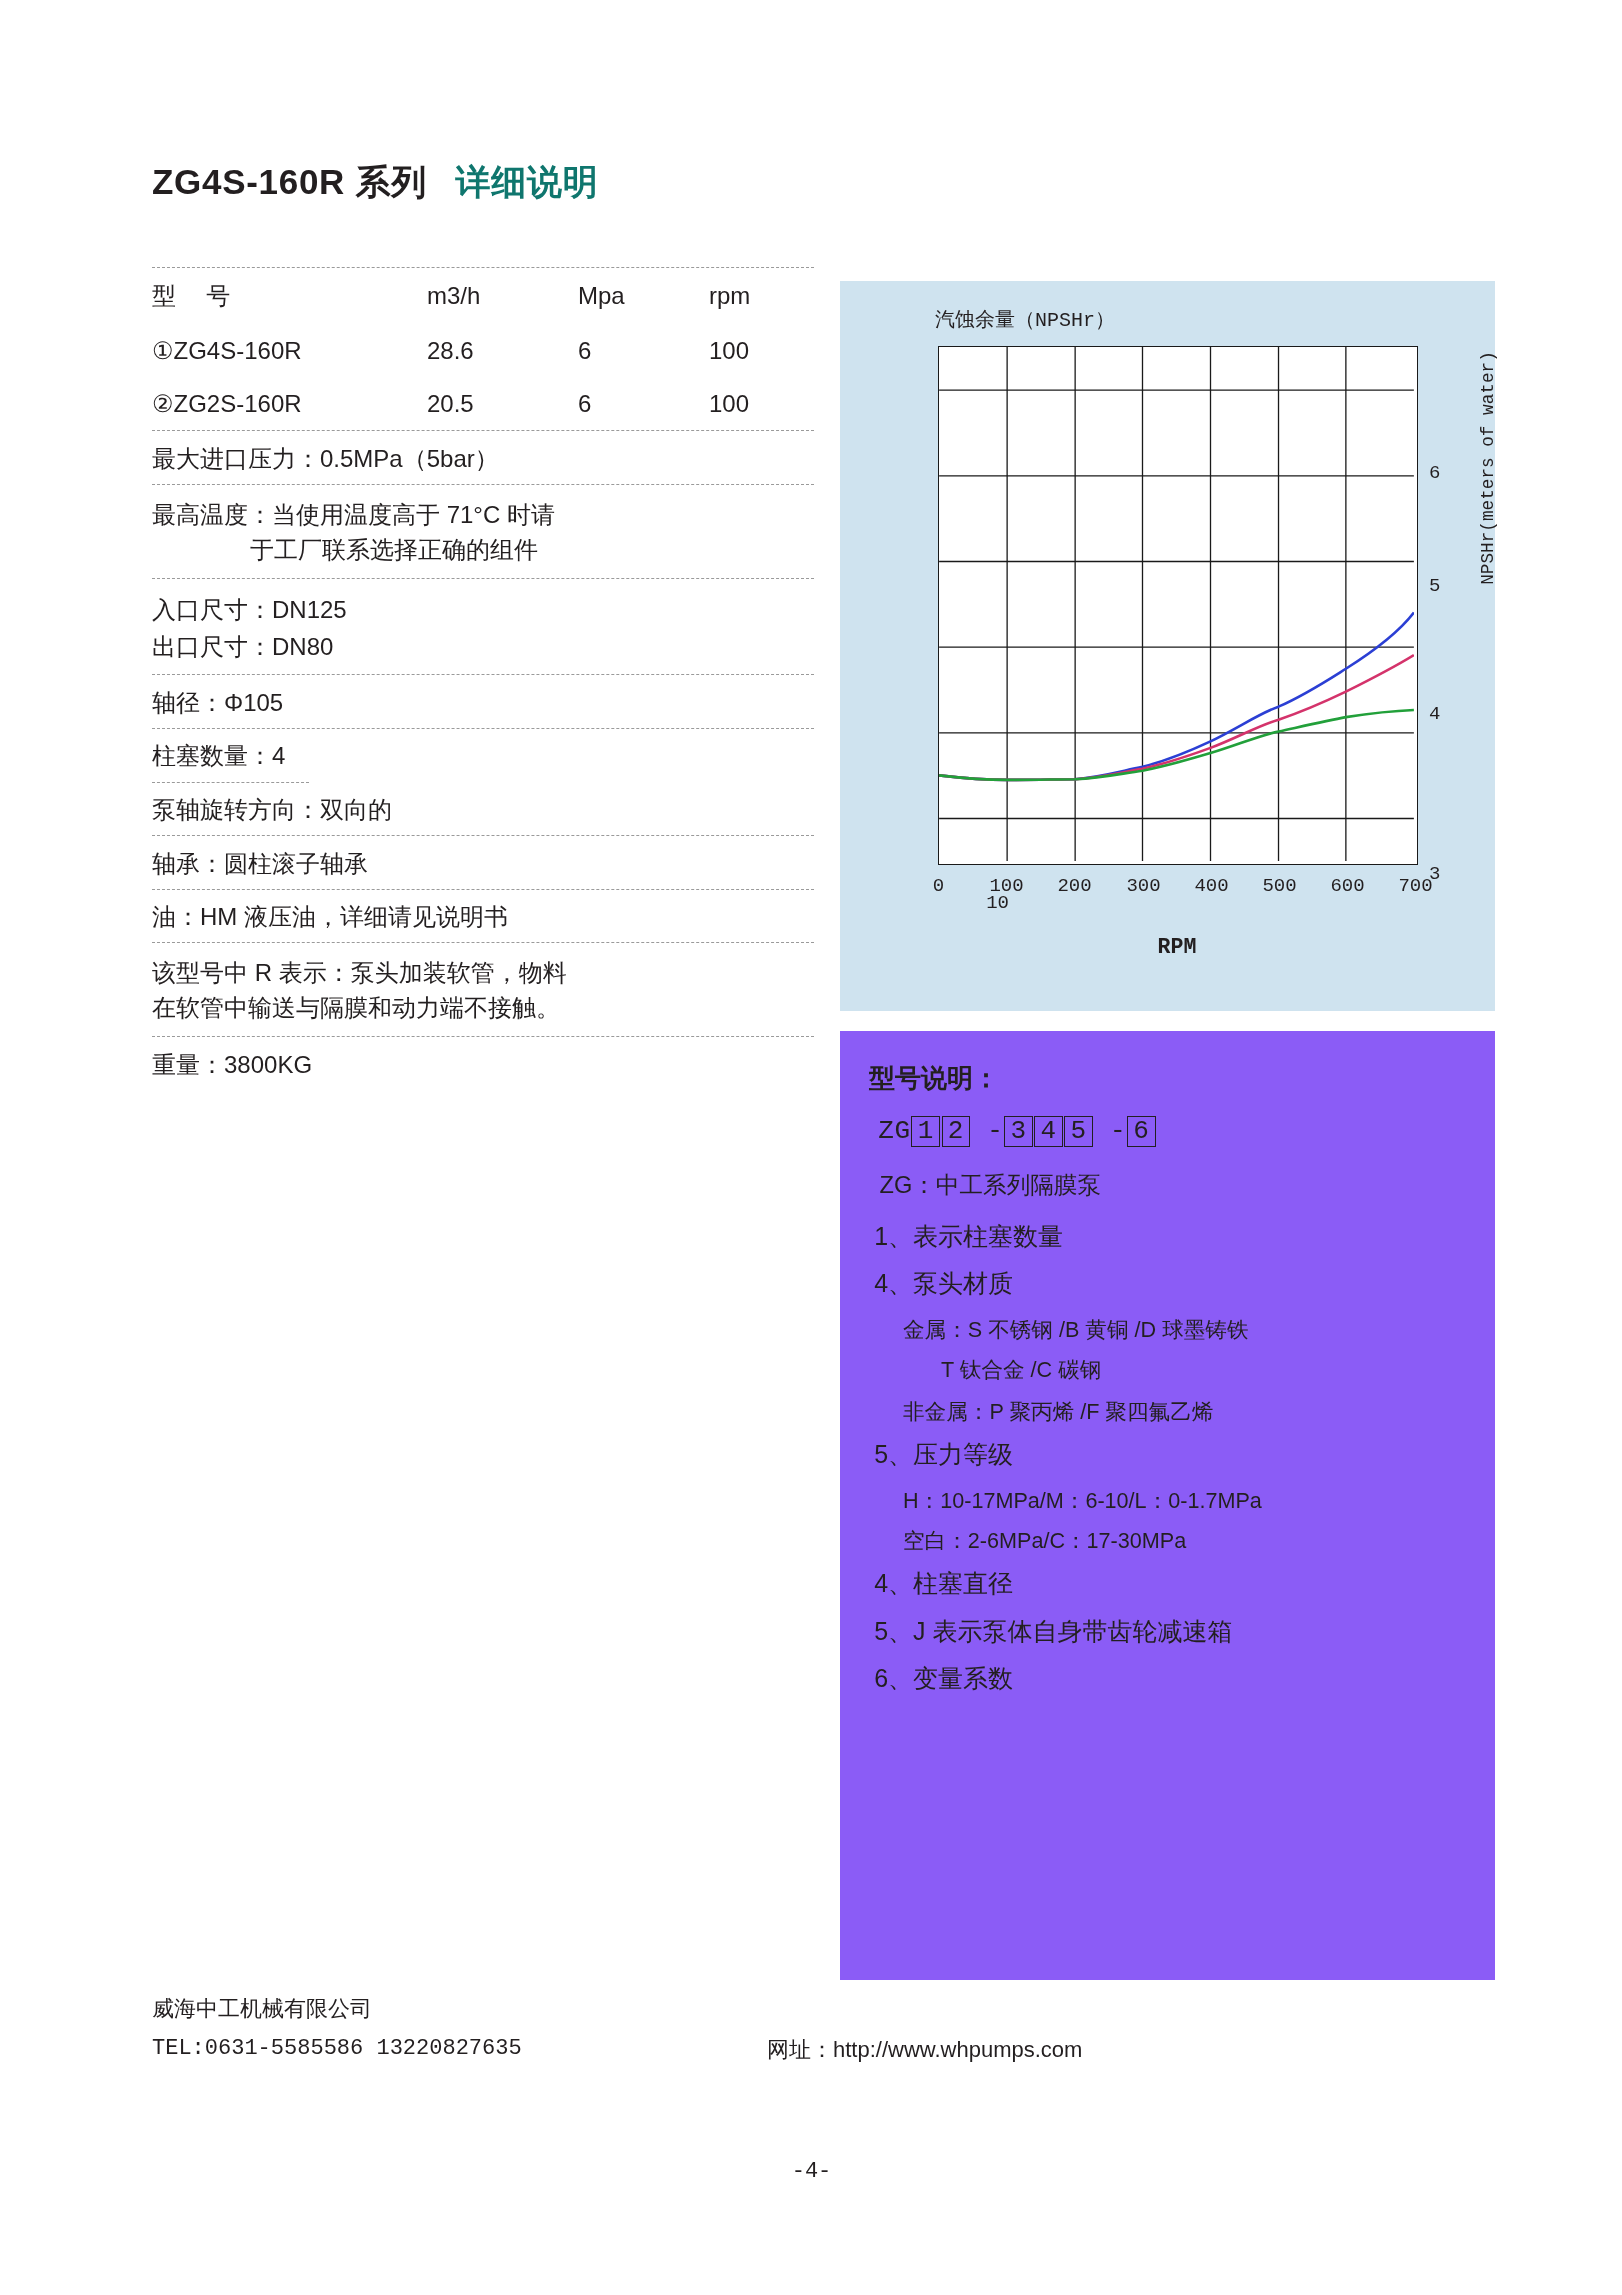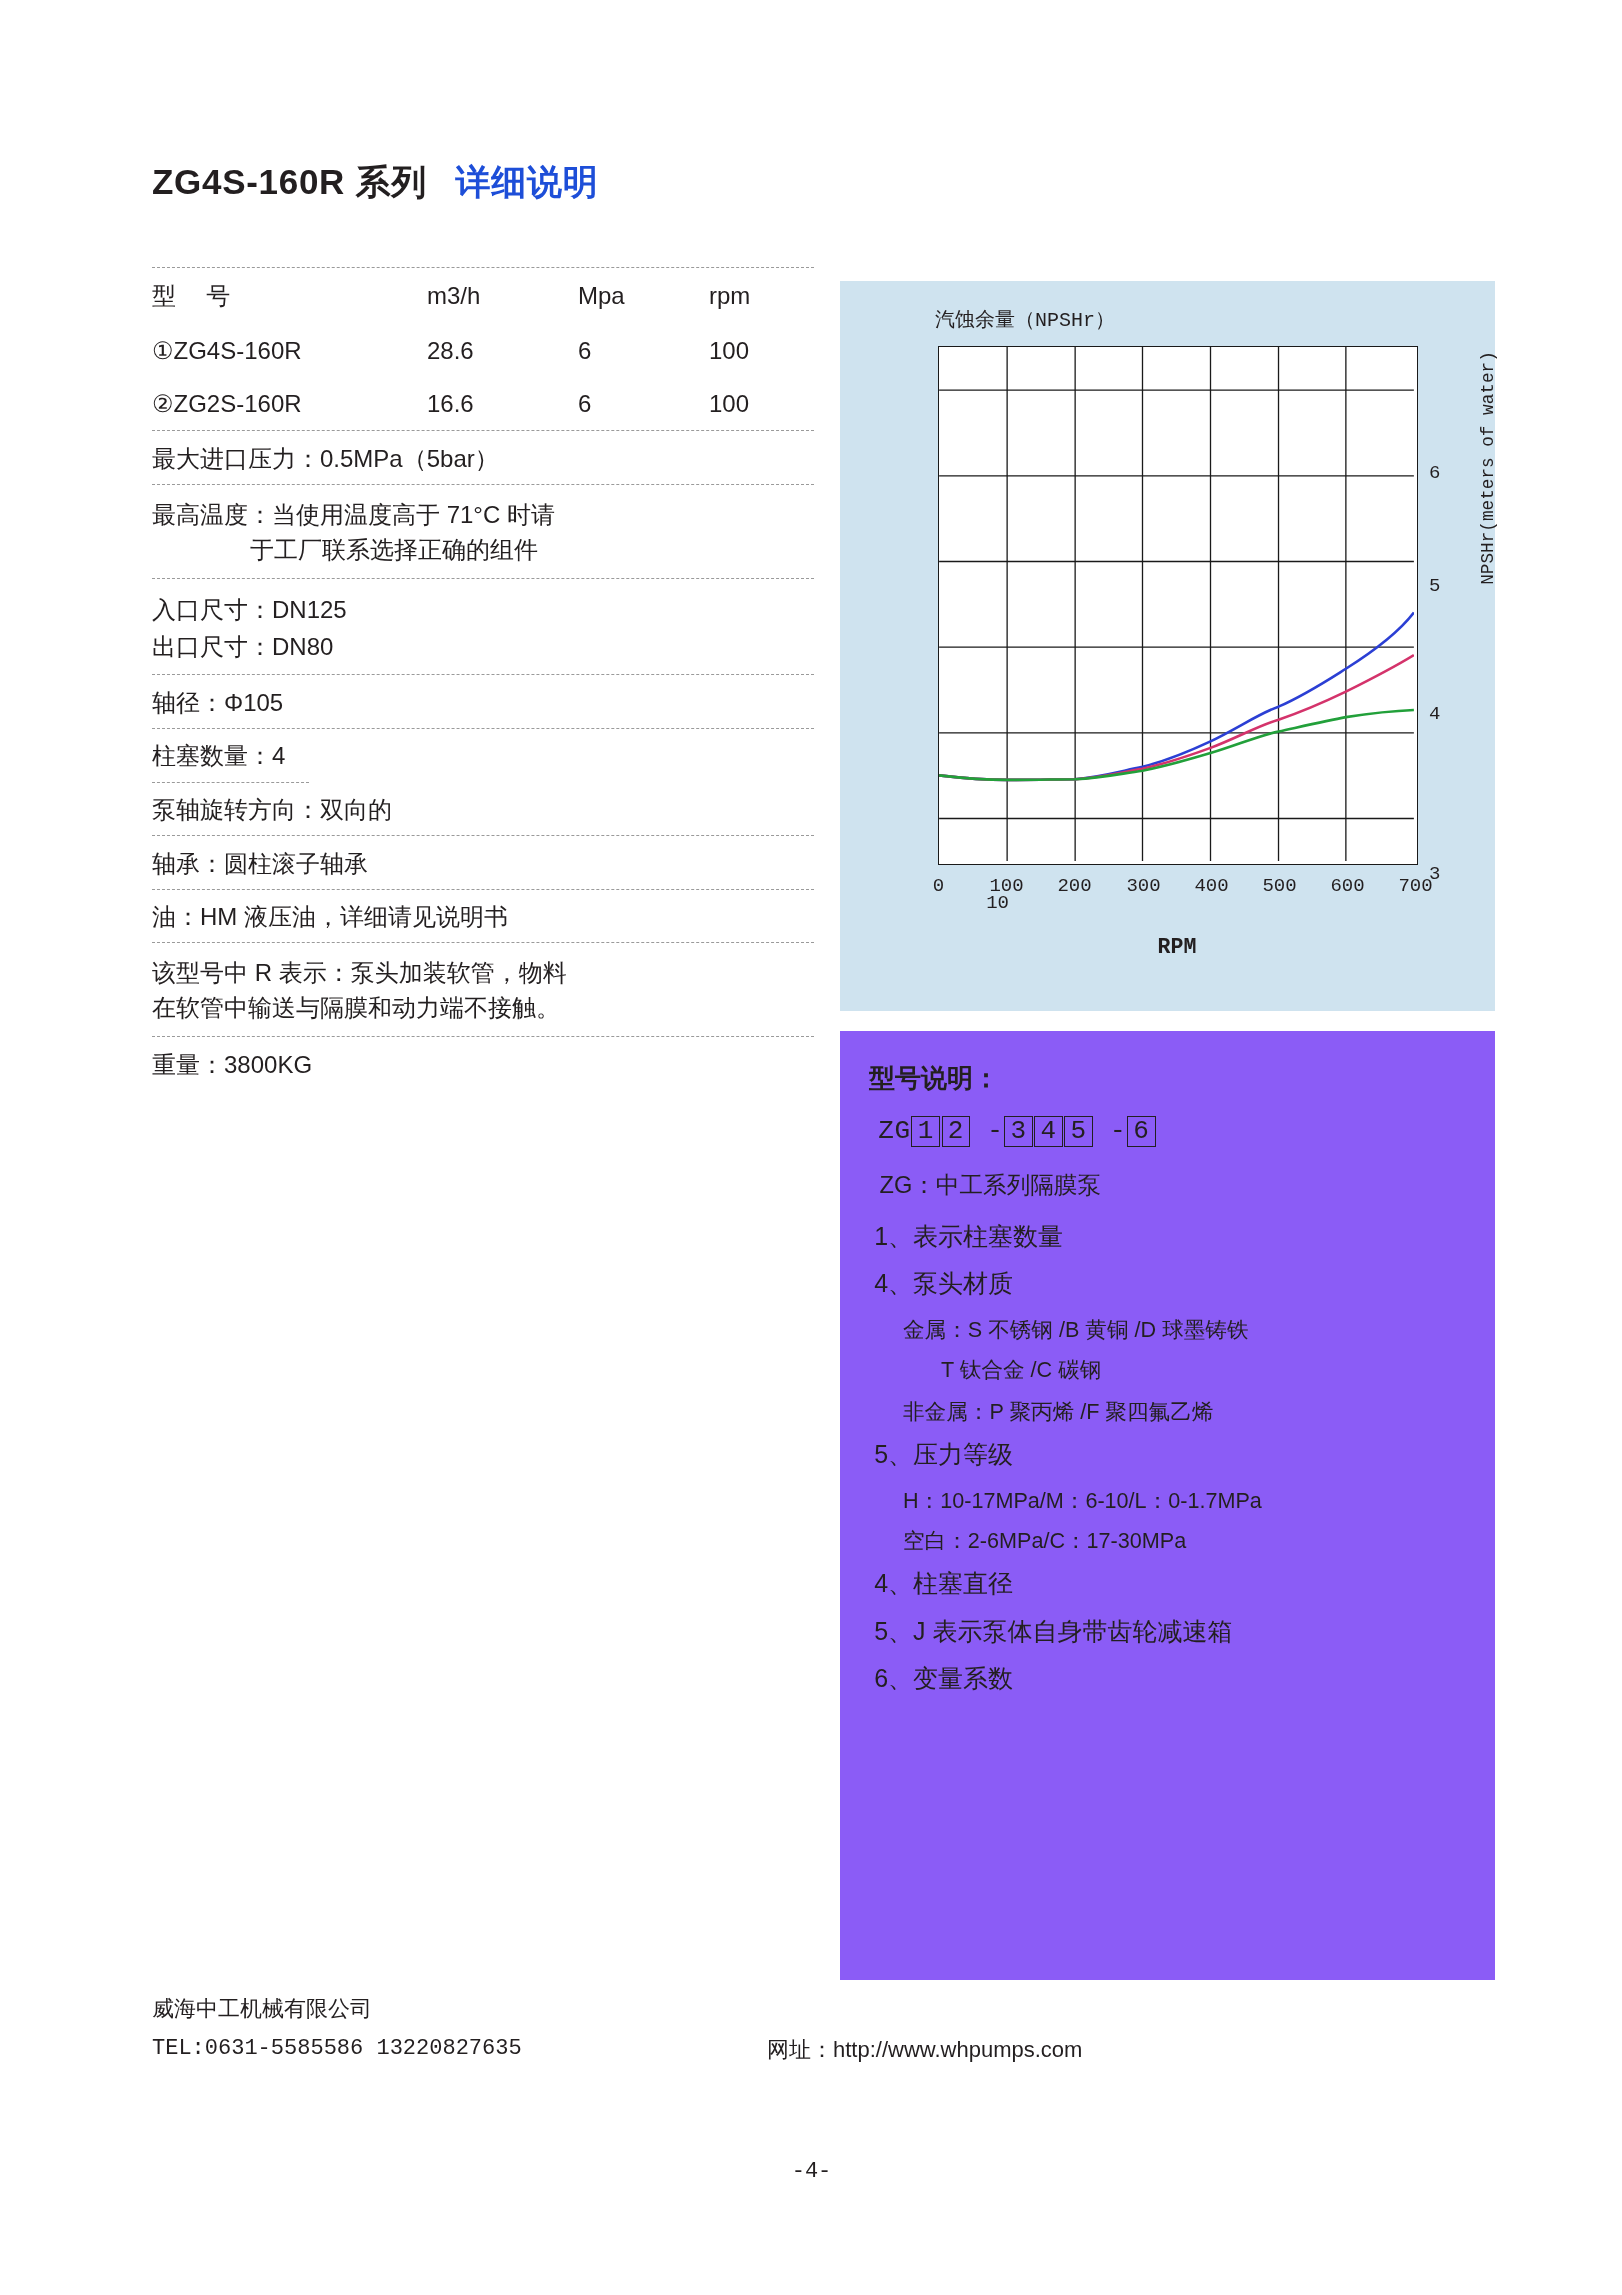--- a/index.html
+++ b/index.html
@@ -26,21 +26,21 @@
   .title {
     position: absolute;
     left: 152px;
     top: 159px;
     font-size: 35px;
     font-weight: bold;
     letter-spacing: 0.7px;
     white-space: nowrap;
   }
   .title .t-main { color: #231f20; }
-  .title .t-green { color: #1d4ed8; margin-left: 18.3px; }
+  .title .t-green { color: #0f766e; margin-left: 18.3px; }
 
   
   .left-col {
     position: absolute;
     left: 152px;
     top: 267px;
     width: 662px;
   }
   .hr {
     border: none;
@@ -262,21 +262,21 @@
         <td class="c-rpm mono">rpm</td>
       </tr>
       <tr>
         <td class="c-model mono">①ZG4S-160R</td>
         <td class="c-flow mono">28.6</td>
         <td class="c-mpa mono">6</td>
         <td class="c-rpm mono">100</td>
       </tr>
       <tr>
         <td class="c-model mono">②ZG2S-160R</td>
-        <td class="c-flow mono">16.6</td>
+        <td class="c-flow mono">20.5</td>
         <td class="c-mpa mono">6</td>
         <td class="c-rpm mono">100</td>
       </tr>
     </tbody>
       </table>
 
     <hr class="hr">
     <div class="row">最大进口压力：0.5MPa（5bar）</div>
 
     <hr class="hr">

